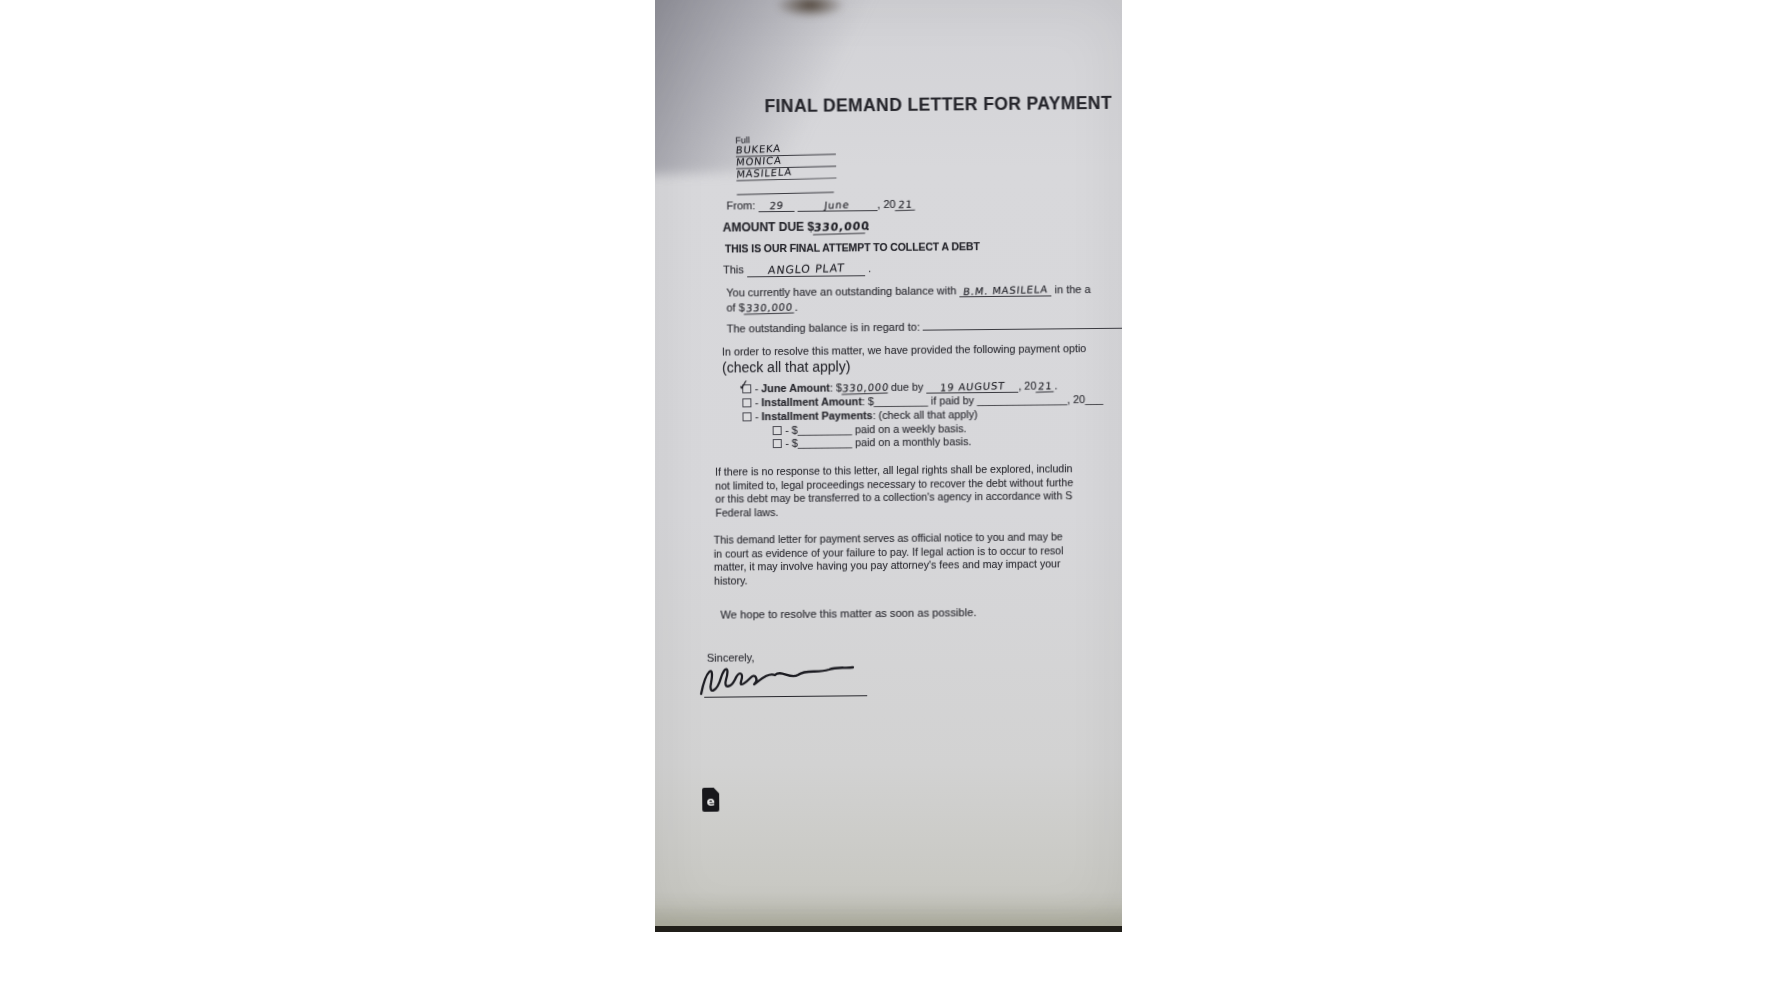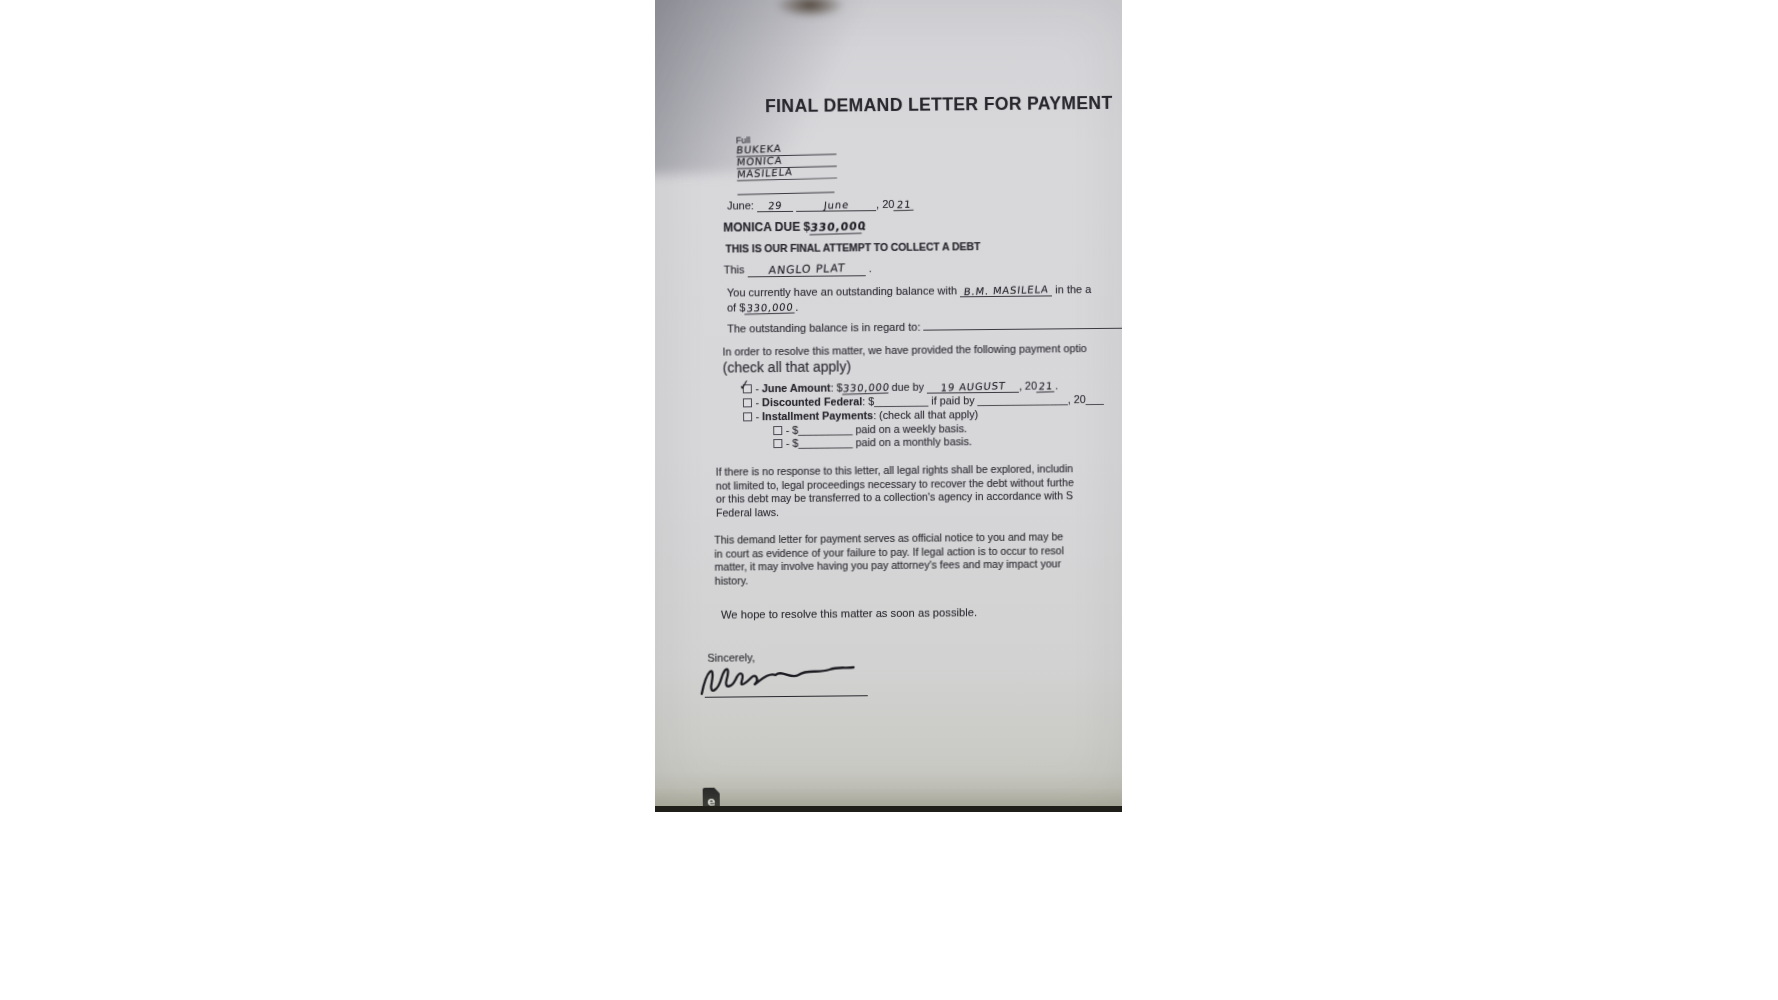--- a/index.html
+++ b/index.html
@@ -1,20 +1,20 @@
 <!DOCTYPE html>
 <html><head>
 <meta charset="utf-8">
 <style>
   html,body{margin:0;padding:0;width:1778px;height:1000px;background:#ffffff;overflow:hidden;
             font-family:"Liberation Sans", sans-serif;}
   .stage{position:relative;width:1778px;height:1000px;background:#ffffff;}
 
   
-  .photo{position:absolute;left:655px;top:0;width:467px;height:812px;overflow:hidden;
+  .photo{position:absolute;left:655px;top:0;width:467px;height:932px;overflow:hidden;
          background:linear-gradient(180deg,#d2d2d6 0%,#d8d8db 18%,#d7d7da 55%,#d2d2d2 82%,#c7c7c1 97%,#b7b7ae 99%);
          box-shadow:inset 0 0 60px rgba(0,0,0,0.07);}
   .photo-top-shadow{position:absolute;left:-30px;top:-40px;width:330px;height:210px;
          background:linear-gradient(118deg,rgba(110,110,120,0.85) 0%,rgba(140,140,150,0.55) 34%,rgba(214,214,218,0) 62%);
          transform:rotate(-2deg);filter:blur(6px);}
   .paper-corner-shadow{position:absolute;left:120px;top:-8px;width:70px;height:26px;border-radius:50%;
          background:radial-gradient(closest-side,rgba(70,58,46,0.95),rgba(70,58,46,0));filter:blur(3px);}
   .photo-bottom-tint{position:absolute;left:0;bottom:6px;width:100%;height:34px;
          background:linear-gradient(rgba(160,160,140,0),rgba(150,150,125,0.30));}
   .photo-bottom-edge{position:absolute;left:0;bottom:0;width:100%;height:6px;background:#201e19;}
@@ -84,27 +84,27 @@
 
       <div class="t-from">
         <span>Full</span>
         <span class="from-name"><span class="hand">BUKEKA</span></span>
         <span class="from-name"><span class="hand">MONICA</span></span>
         <span class="from-name"><span class="hand">MASILELA</span></span>
         <span class="from-blank"></span>
       </div>
 
       <div class="t-date">
-        <span>June:</span>
+        <span>From:</span>
         <span class="u" style="width:36px"><span class="hand">29</span></span>
         <span class="u" style="width:80px"><span class="hand">June</span></span><span>, 20</span><span class="hand u" style="width:20px">21</span>
       </div>
 
       <div class="t-amount">
-        <span>MONICA DUE $</span><span class="hand u" style="width:52px;font-size:11px">330,000</span><span>.</span>
+        <span>AMOUNT DUE $</span><span class="hand u" style="width:52px;font-size:11px">330,000</span><span>.</span>
       </div>
 
       <div class="t-attempt">THIS IS OUR FINAL ATTEMPT TO COLLECT A DEBT</div>
 
       <div class="t-dear">
         <span>This</span>
         <span class="u" style="width:118px"><span class="hand" style="font-size:11px">ANGLO PLAT</span></span>
         <span>.</span>
       </div>
 
@@ -126,21 +126,21 @@
       <div class="t-resolve">In order to resolve this matter, we have provided the following payment optio</div>
       <div class="t-checkall">(check all that apply)</div>
 
       <div class="opt o1" style="position:absolute;">
         <span class="tick">✓</span><span class="cb"></span><span>- </span><b>June Amount</b><span>: $</span><span class="hand u" style="width:46px">330,000</span>
         <span>due by</span>
         <span class="u" style="width:92px"><span class="hand">19 AUGUST</span></span><span>, 20</span><span class="hand u" style="width:18px">21</span><span>.</span>
       </div>
 
       <div class="opt o2">
-        <span class="cb"></span><span>- </span><b>Discounted Federal</b><span>: $_________ if paid by _______________, 20___</span>
+        <span class="cb"></span><span>- </span><b>Installment Amount</b><span>: $_________ if paid by _______________, 20___</span>
       </div>
 
       <div class="opt o3">
         <span class="cb"></span><span>- </span><b>Installment Payments</b><span>: (check all that apply)</span>
       </div>
 
       <div class="opt o4">
         <span class="cb"></span><span>- $_________ paid on a weekly basis.</span>
       </div>
 

